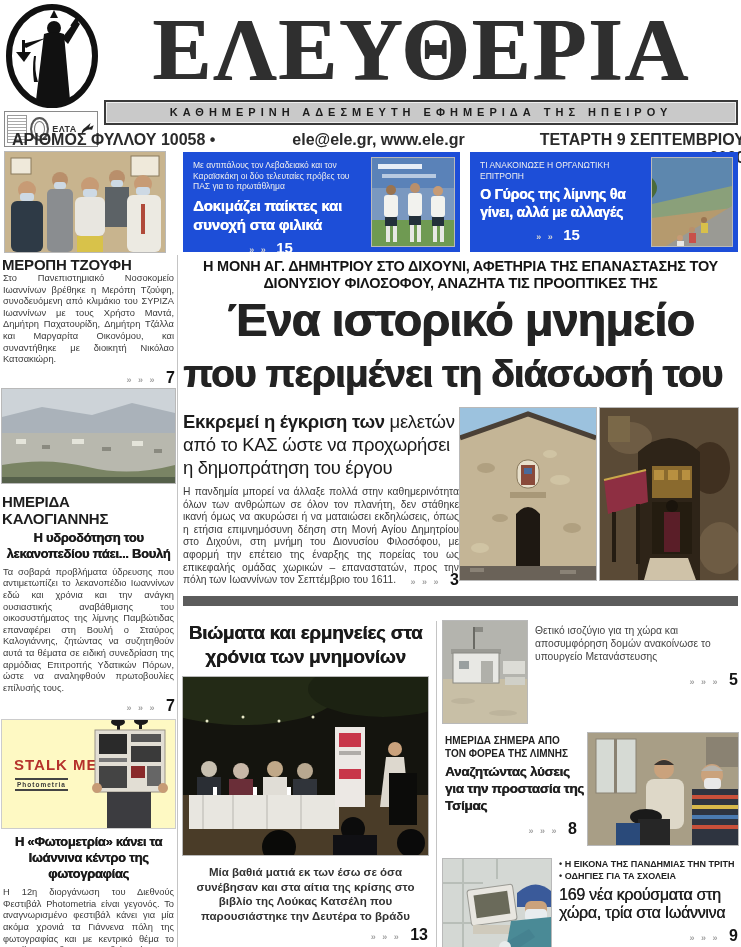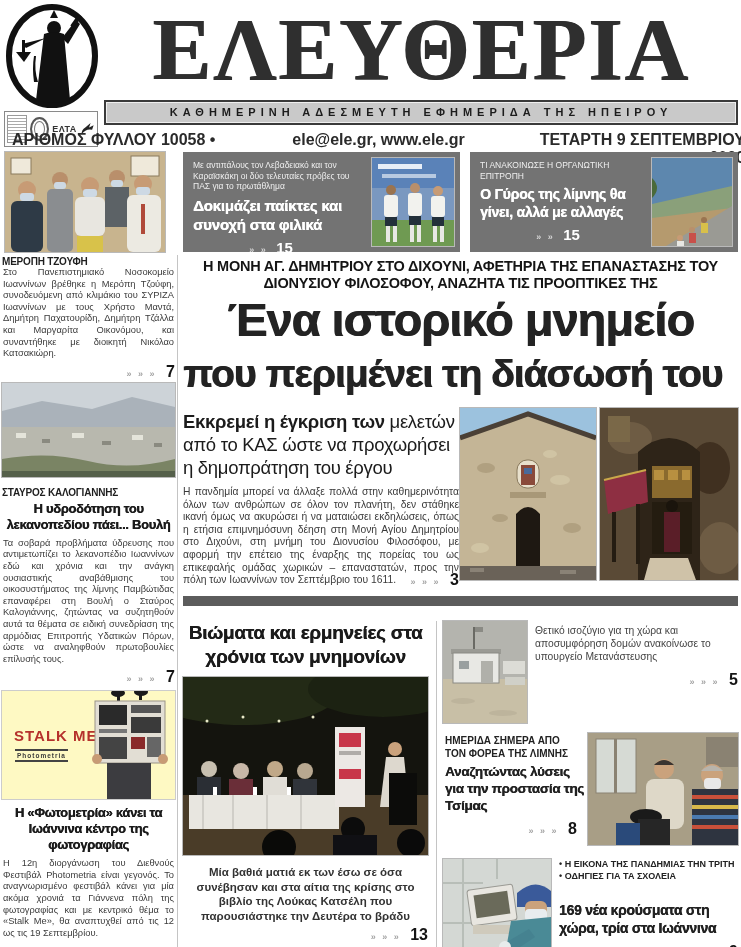--- a/index.html
+++ b/index.html
@@ -20,30 +20,30 @@
   .info-r{text-align:right;}
   .stamp{left:4px;top:111px;width:94px;height:36px;border:1px solid #888;display:flex;
     align-items:center;gap:3px;padding:1px 2px;box-sizing:border-box;background:#fdfdfd;}
   .stamp-lines{width:24px;height:26px;border:1px solid #999;
     background:repeating-linear-gradient(#fff 0 2px,#aaa 2px 3px);}
   .stamp-circle{width:20px;height:20px;border:2px solid #555;border-radius:50%;
     box-shadow:inset 0 0 0 2px #fff, inset 0 0 0 3px #777;}
   .stamp-elta{font-size:9px;font-weight:bold;color:#333;letter-spacing:0.5px;}
 
   
-  .tbox{background:#737373;color:#fff;}
+  .tbox{background:#1d4ed8;color:#fff;}
   .t-kick{font-size:8.5px;line-height:10.5px;color:#efefef;padding:8px 92px 0 10px;}
   .t-title{font-weight:bold;padding:4px 0 0 10px;letter-spacing:-0.2px;text-shadow:.4px 0 0 #fff;}
   .t-ref{width:176px;text-align:center;margin-top:5px;}
   .t-ref .m{font-size:9px;color:#d5d5d5;font-weight:bold;letter-spacing:2px;}
   .t-ref .n{font-size:15px;font-weight:bold;color:#fff;margin-left:4px;}
   .photo{outline:1px solid #b9b9b9;}
 
   
-  .k{font-size:10px;font-weight:bold;color:#1e1e1e;letter-spacing:-0.2px;}
+  .k{font-size:15px;font-weight:bold;color:#1e1e1e;letter-spacing:-0.2px;}
   .hl{font-weight:bold;text-align:center;color:#1b1b1b;letter-spacing:-0.3px;text-shadow:.35px 0 0 #1b1b1b;}
   .body{font-size:9.3px;line-height:11.6px;text-align:justify;color:#3a3a3a;}
   .ref{text-align:right;margin-top:3px;}
   .ref .m{font-size:9px;color:#a3a3a3;font-weight:bold;letter-spacing:2px;}
   .ref .n{font-size:16px;font-weight:bold;color:#141414;margin-left:5px;}
 
   
   .left-col{left:2px;top:256px;width:173px;}
   .lc-h{font-size:13px;line-height:16px;margin:3px 0 5px;}
   .left-col .body{margin:0 1px;}
@@ -79,21 +79,21 @@
   .ra{display:flex;gap:8px;}
   .ra-text{flex:1;min-width:0;}
   .ra-title{font-size:14px;line-height:18px;font-weight:bold;color:#1b1b1b;letter-spacing:-0.3px;text-shadow:.35px 0 0 #1b1b1b;}
   .ra-deck{font-size:10.3px;line-height:13px;color:#444;margin-top:3px;}
   .rb{position:relative;height:116px;margin-top:10px;}
   .rb-kick{left:2px;top:2px;width:138px;font-size:10px;line-height:12.5px;font-weight:bold;}
   .rb-title{left:2px;top:30px;width:140px;font-size:13.5px;line-height:17px;font-weight:bold;letter-spacing:-0.3px;text-shadow:.35px 0 0 #1b1b1b;}
   .rb-ref{left:2px;top:84px;width:132px;}
   .rc{display:flex;gap:8px;margin-top:10px;}
   .rc-kick{font-size:9px;line-height:11.5px;font-weight:bold;}
-  .rc-title{font-size:14px;line-height:17.5px;font-weight:bold;margin-top:20px;letter-spacing:-0.3px;text-shadow:.35px 0 0 #1b1b1b;}
+  .rc-title{font-size:16px;line-height:17.5px;font-weight:normal;margin-top:4px;letter-spacing:-0.3px;text-shadow:.35px 0 0 #1b1b1b;}
 </style>
 </head>
 <body>
 
 <div class="page">
 
   <svg class="abs" style="left:6px;top:4px;" width="92" height="104" viewBox="0 0 92 104">
     <ellipse cx="46" cy="52" rx="43" ry="49" fill="#fff" stroke="#111" stroke-width="6"></ellipse>
     <circle cx="48" cy="24" r="7" fill="#111"></circle>
     <path d="M44 14 L48 6 L52 14 Z" fill="#111"></path>
@@ -222,21 +222,21 @@
         <rect x="40" y="56" width="8" height="4" fill="#8a8a80"></rect>
       <rect x="70" y="50" width="12" height="5" fill="#e4e4da"></rect>
         <rect x="100" y="58" width="9" height="4" fill="#8a8a80"></rect>
       <rect x="130" y="52" width="11" height="5" fill="#e4e4da"></rect>
         <rect x="152" y="60" width="8" height="4" fill="#8a8a80"></rect>
       <path d="M0 76 Q45 68 86 78 T173 76 V94 H0 Z" fill="#7a8464"></path>
       <rect y="88" width="173" height="6" fill="#55604a"></rect>
     </svg>
 
     <div>
-      <div class="k">ΣΤΑΥΡΟΣ ΚΑΛΟΓΙΑΝΝΗΣ</div>
+      <div class="k">ΗΜΕΡΙΔΑ ΚΑΛΟΓΙΑΝΝΗΣ</div>
       <div class="hl lc-h">Η υδροδότηση του λεκανοπεδίου πάει... Βουλή</div>
       <div class="body">Τα σοβαρά προβλήματα ύδρευσης που αντιμετωπίζει το λεκανοπέδιο Ιωαννίνων εδώ και χρόνια και την ανάγκη ουσιαστικής αναβάθμισης του οικοσυστήματος της λίμνης Παμβώτιδας επαναφέρει στη Βουλή ο Σταύρος Καλογιάννης, ζητώντας να συζητηθούν αυτά τα θέματα σε ειδική συνεδρίαση της αρμόδιας Επιτροπής Υδατικών Πόρων, ώστε να αναληφθούν πρωτοβουλίες επίλυσής τους.</div>
       <div class="ref">
         <span class="m">» » »</span>
         <span class="n">7</span>
       </div>
     </div>
 
     <div class="stalkme">
       <div class="sm-title">STALK ME</div>

